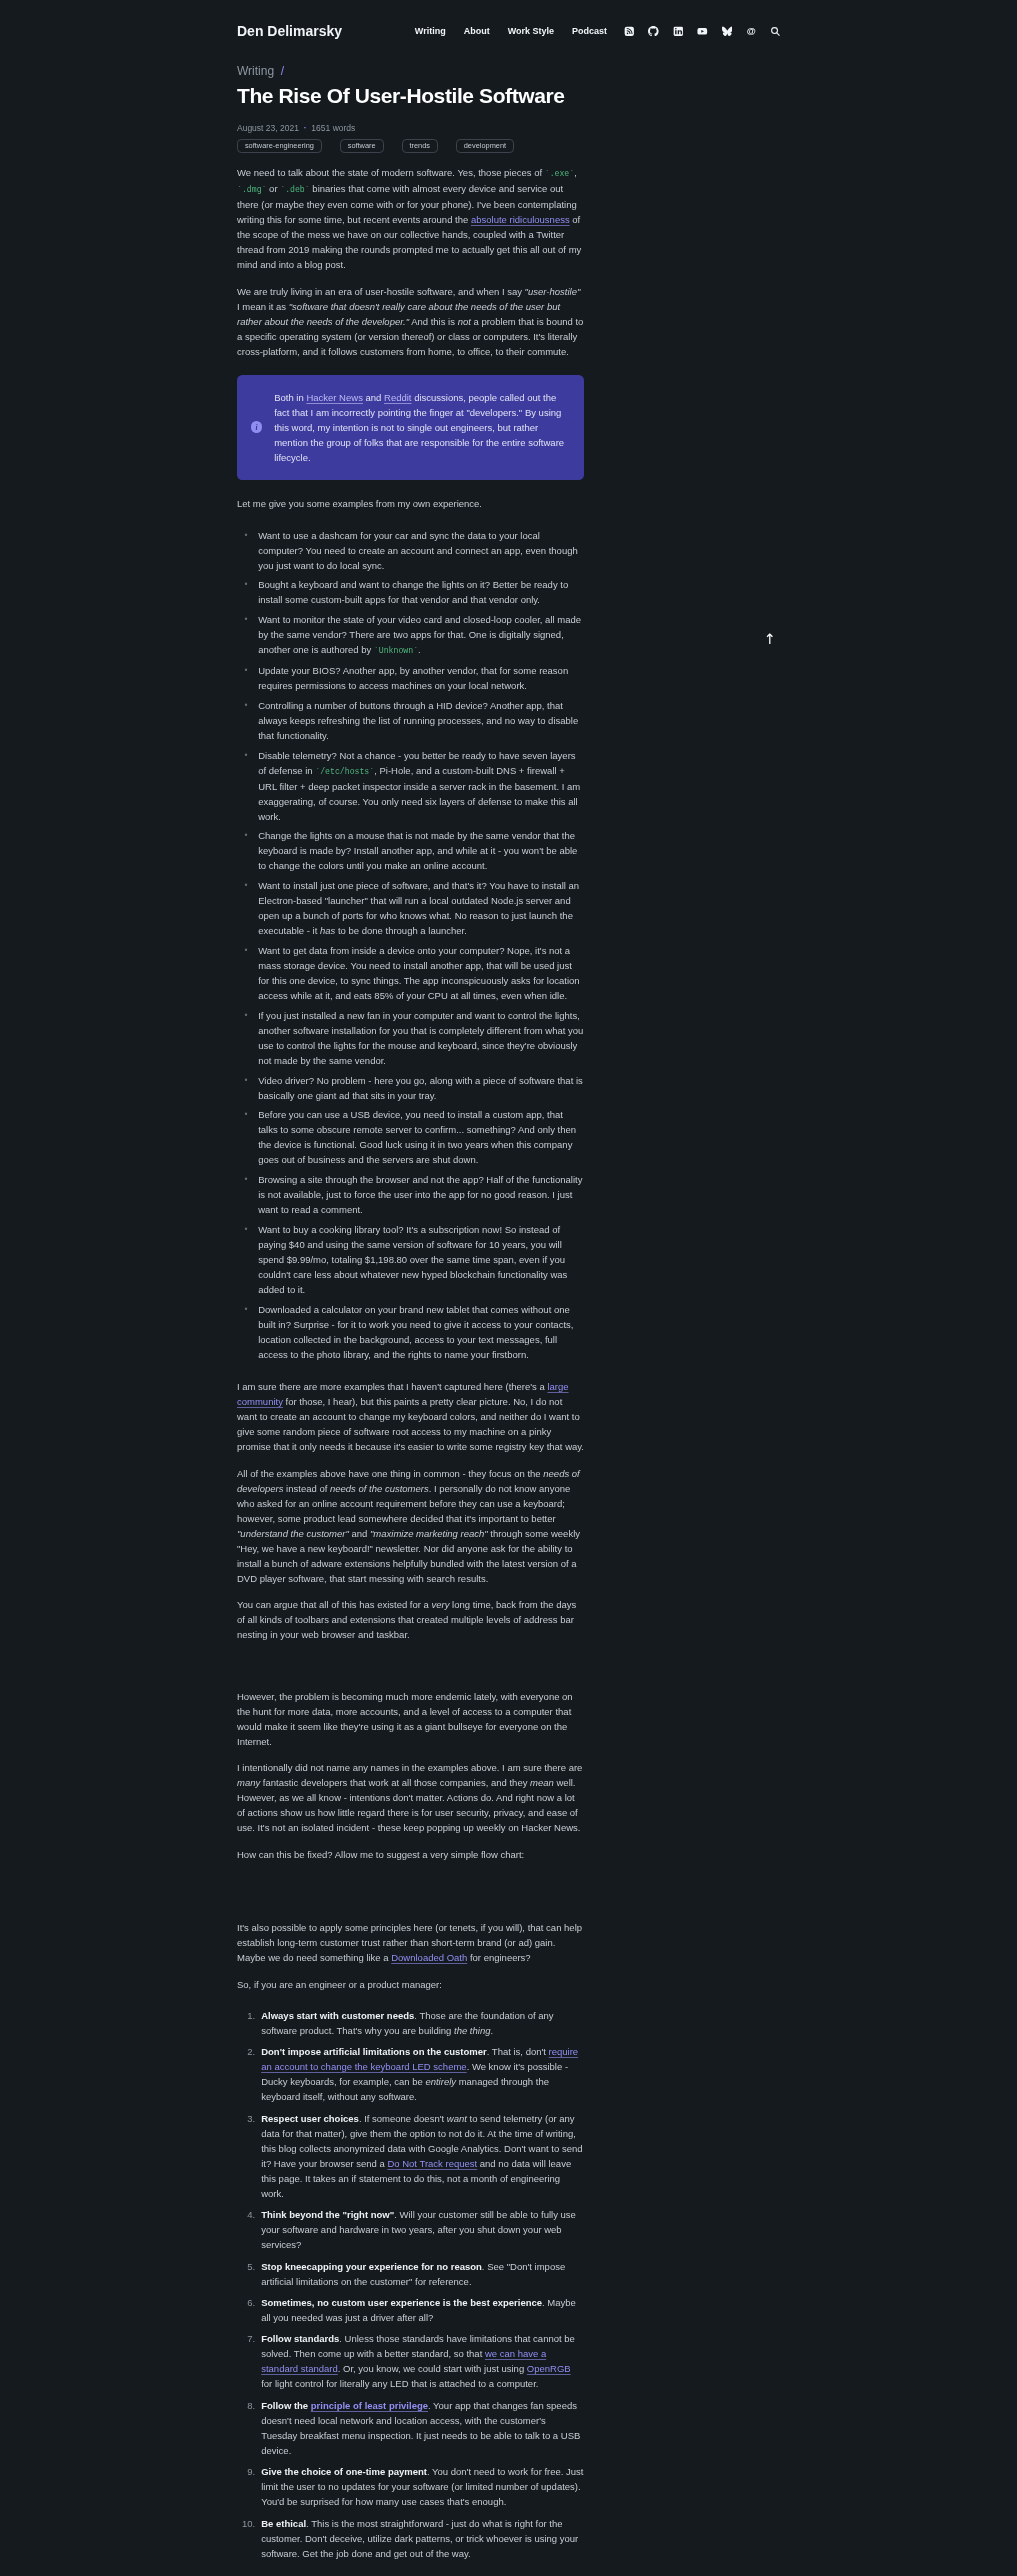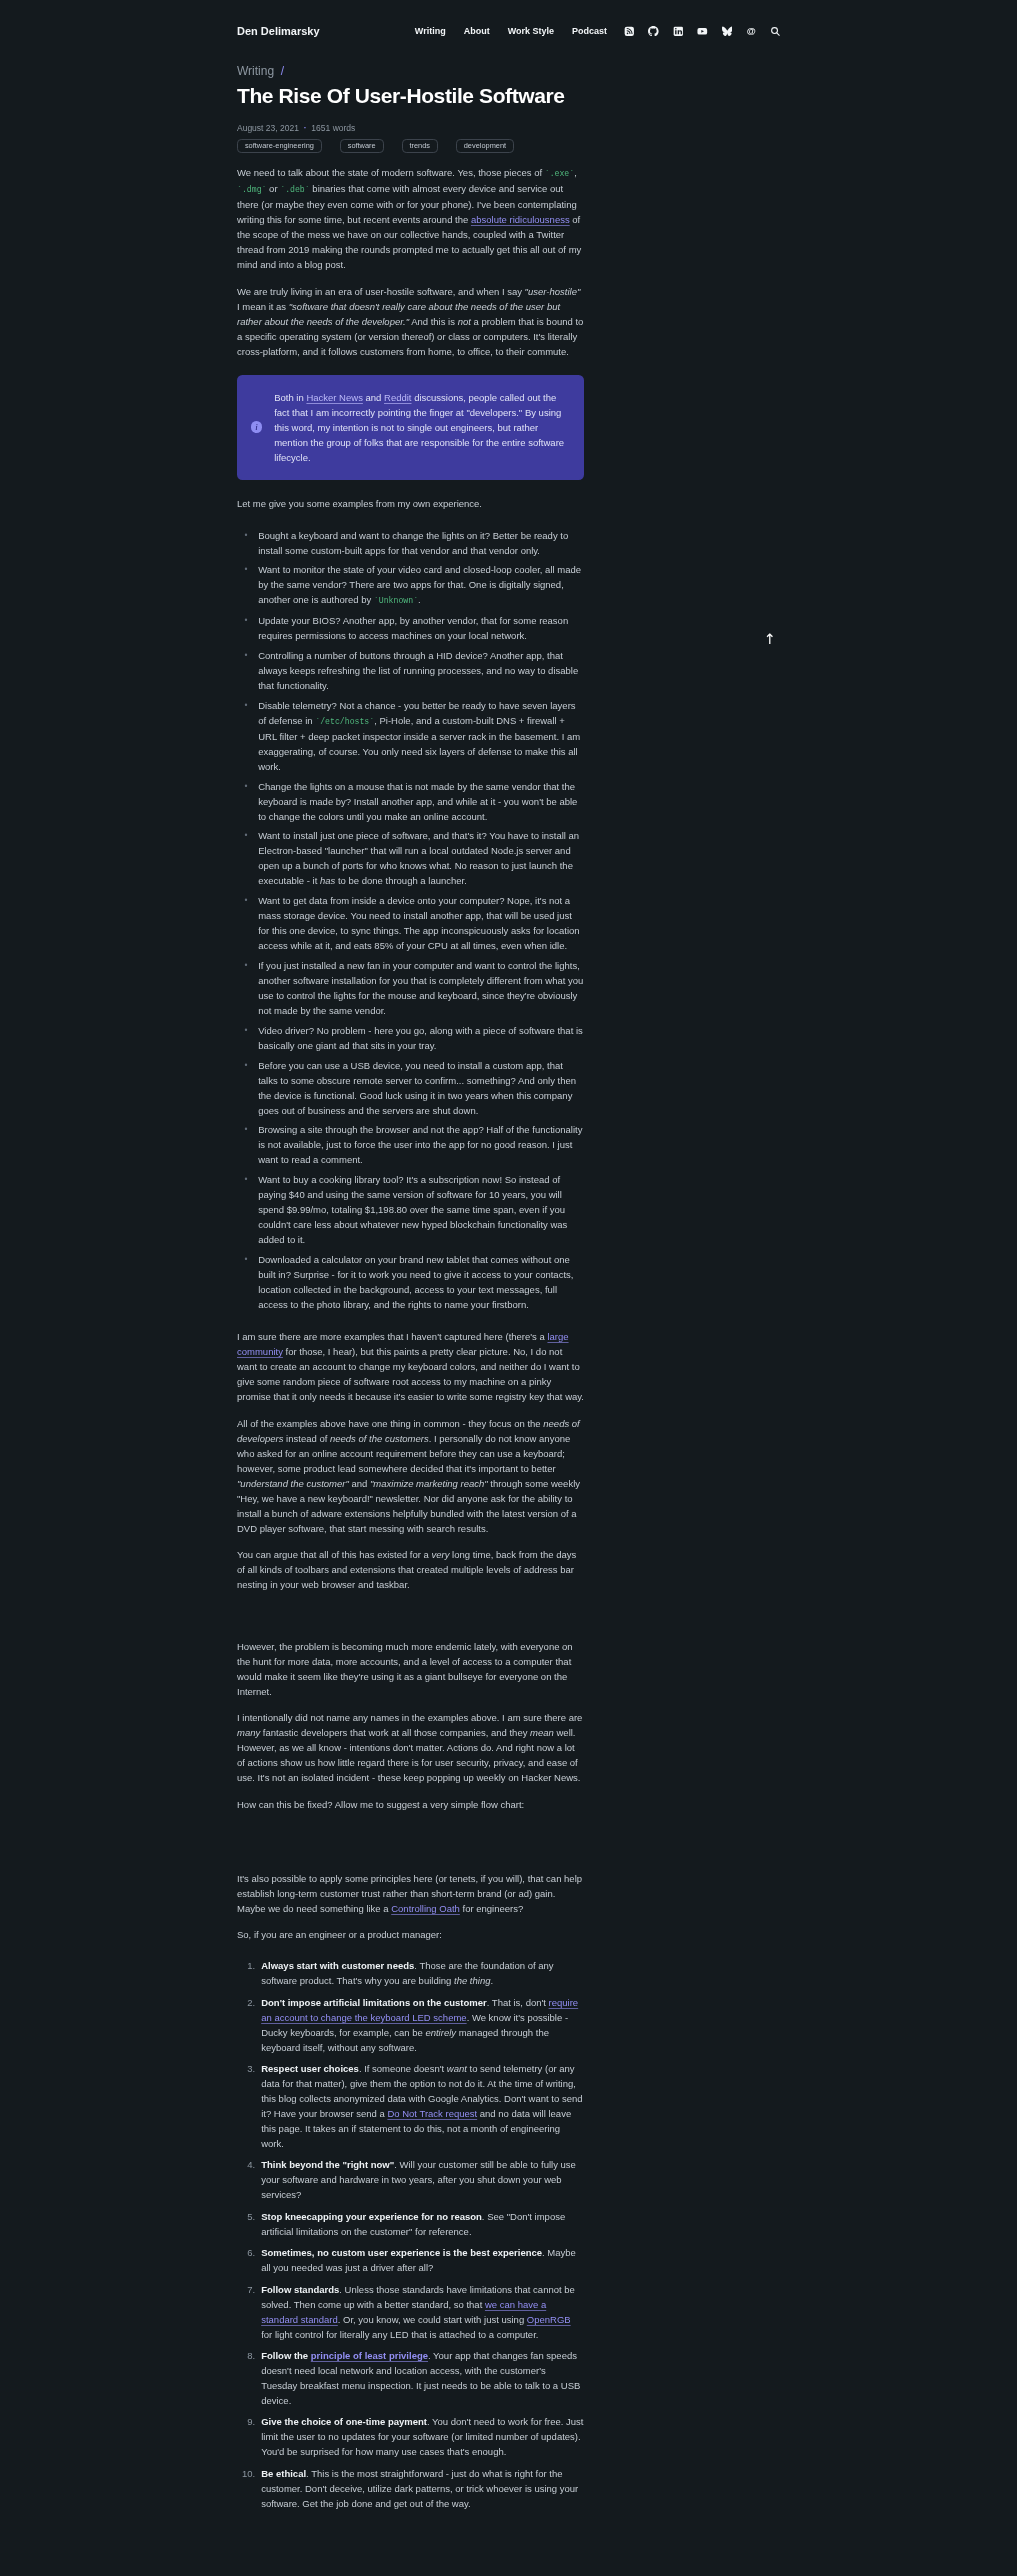--- a/index.html
+++ b/index.html
@@ -6,21 +6,21 @@
   body{
     width:1018px; min-height:2576px; position:relative;
     background:#141a1e; color:#c6cdd4;
     font-family:"Liberation Sans","DejaVu Sans",sans-serif;
     -webkit-font-smoothing:antialiased;
   }
   .page{width:544px;margin:0 auto;padding-top:23px;position:relative;}
 
   
   .site-header{display:flex;align-items:center;height:16px;}
-  .site-name{font-weight:700;font-size:11px;color:#f2f5f7;text-decoration:none;cursor:pointer;}
+  .site-name{font-weight:700;font-size:14px;color:#f2f5f7;text-decoration:none;cursor:pointer;}
   .site-nav{margin-left:auto;display:flex;gap:18px;}
   .site-nav a{font-weight:700;font-size:9px;color:#f2f5f7;text-decoration:none;cursor:pointer;}
   .icon-row{display:flex;gap:13.8px;margin-left:17px;align-items:center;}
   .icon-row a{color:#f2f5f7;display:inline-flex;width:10.6px;height:10.6px;cursor:pointer;}
   .icon-row svg{width:10.6px;height:10.6px;display:block;}
 
   
   .post-head{margin-top:25.4px;}
   .breadcrumb{font-size:12px;color:#8d97a1;}
   .breadcrumb a{color:#8d97a1;text-decoration:none;cursor:pointer;}
@@ -152,20 +152,21 @@
 
   <article id="article-root">
       <p><span>We need to talk about the state of modern software. Yes, those pieces of </span><code>`.exe`</code><span>, </span><code>`.dmg`</code><span> or </span><code>`.deb`</code><span> binaries that come with almost every device and service out there (or maybe they even come with or for your phone). I've been contemplating writing this for some time, but recent events around the </span><a class="lnk">absolute ridiculousness</a><span> of the scope of the mess we have on our collective hands, coupled with a Twitter thread from 2019 making the rounds prompted me to actually get this all out of my mind and into a blog post.</span></p>
       <p><span>We are truly living in an era of user-hostile software, and when I say </span><em>"user-hostile"</em><span> I mean it as </span><em>"software that doesn't really care about the needs of the user but rather about the needs of the developer."</em><span> And this is </span><em>not</em><span> a problem that is bound to a specific operating system (or version thereof) or class or computers. It's literally cross-platform, and it follows customers from home, to office, to their commute.</span></p>
       <div class="callout">
         <span class="cicon">i</span>
         <div><span>Both in </span><a class="lnk">Hacker News</a><span> and </span><a class="lnk">Reddit</a><span> discussions, people called out the fact that I am incorrectly pointing the finger at "developers." By using this word, my intention is not to single out engineers, but rather mention the group of folks that are responsible for the entire software lifecycle.</span></div>
       </div>
       <p><span>Let me give you some examples from my own experience.</span></p>
       <ul>
+        <li><span>Want to use a dashcam for your car and sync the data to your local computer? You need to create an account and connect an app, even though you just want to do local sync.</span></li>
         <li><span>Bought a keyboard and want to change the lights on it? Better be ready to install some custom-built apps for that vendor and that vendor only.</span></li>
         <li><span>Want to monitor the state of your video card and closed-loop cooler, all made by the same vendor? There are two apps for that. One is digitally signed, another one is authored by </span><code>`Unknown`</code><span>.</span></li>
         <li><span>Update your BIOS? Another app, by another vendor, that for some reason requires permissions to access machines on your local network.</span></li>
         <li><span>Controlling a number of buttons through a HID device? Another app, that always keeps refreshing the list of running processes, and no way to disable that functionality.</span></li>
         <li><span>Disable telemetry? Not a chance - you better be ready to have seven layers of defense in </span><code>`/etc/hosts`</code><span>, Pi-Hole, and a custom-built DNS + firewall + URL filter + deep packet inspector inside a server rack in the basement. I am exaggerating, of course. You only need six layers of defense to make this all work.</span></li>
         <li><span>Change the lights on a mouse that is not made by the same vendor that the keyboard is made by? Install another app, and while at it - you won't be able to change the colors until you make an online account.</span></li>
         <li><span>Want to install just one piece of software, and that's it? You have to install an Electron-based "launcher" that will run a local outdated Node.js server and open up a bunch of ports for who knows what. No reason to just launch the executable - it </span><em>has</em><span> to be done through a launcher.</span></li>
         <li><span>Want to get data from inside a device onto your computer? Nope, it's not a mass storage device. You need to install another app, that will be used just for this one device, to sync things. The app inconspicuously asks for location access while at it, and eats 85% of your CPU at all times, even when idle.</span></li>
         <li><span>If you just installed a new fan in your computer and want to control the lights, another software installation for you that is completely different from what you use to control the lights for the mouse and keyboard, since they're obviously not made by the same vendor.</span></li>
         <li><span>Video driver? No problem - here you go, along with a piece of software that is basically one giant ad that sits in your tray.</span></li>
@@ -175,21 +176,21 @@
         <li><span>Downloaded a calculator on your brand new tablet that comes without one built in? Surprise - for it to work you need to give it access to your contacts, location collected in the background, access to your text messages, full access to the photo library, and the rights to name your firstborn.</span></li>
       </ul>
       <p><span>I am sure there are more examples that I haven't captured here (there's a </span><a class="lnk">large community</a><span> for those, I hear), but this paints a pretty clear picture. No, I do not want to create an account to change my keyboard colors, and neither do I want to give some random piece of software root access to my machine on a pinky promise that it only needs it because it's easier to write some registry key that way.</span></p>
       <p><span>All of the examples above have one thing in common - they focus on the </span><em>needs of developers</em><span> instead of </span><em>needs of the customers</em><span>. I personally do not know anyone who asked for an online account requirement before they can use a keyboard; however, some product lead somewhere decided that it's important to better </span><em>"understand the customer"</em><span> and </span><em>"maximize marketing reach"</em><span> through some weekly "Hey, we have a new keyboard!" newsletter. Nor did anyone ask for the ability to install a bunch of adware extensions helpfully bundled with the latest version of a DVD player software, that start messing with search results.</span></p>
       <p><span>You can argue that all of this has existed for a </span><em>very</em><span> long time, back from the days of all kinds of toolbars and extensions that created multiple levels of address bar nesting in your web browser and taskbar.</span></p>
       <div class="section-gap" style="height: 23px;"></div>
       <p><span>However, the problem is becoming much more endemic lately, with everyone on the hunt for more data, more accounts, and a level of access to a computer that would make it seem like they're using it as a giant bullseye for everyone on the Internet.</span></p>
       <p><span>I intentionally did not name any names in the examples above. I am sure there are </span><em>many</em><span> fantastic developers that work at all those companies, and they </span><em>mean</em><span> well. However, as we all know - intentions don't matter. Actions do. And right now a lot of actions show us how little regard there is for user security, privacy, and ease of use. It's not an isolated incident - these keep popping up weekly on Hacker News.</span></p>
       <p><span>How can this be fixed? Allow me to suggest a very simple flow chart:</span></p>
       <div class="section-gap" style="height: 35px;"></div>
-      <p><span>It's also possible to apply some principles here (or tenets, if you will), that can help establish long-term customer trust rather than short-term brand (or ad) gain. Maybe we do need something like a </span><a class="lnk">Controlling Oath</a><span> for engineers?</span></p>
+      <p><span>It's also possible to apply some principles here (or tenets, if you will), that can help establish long-term customer trust rather than short-term brand (or ad) gain. Maybe we do need something like a </span><a class="lnk">Downloaded Oath</a><span> for engineers?</span></p>
       <p><span>So, if you are an engineer or a product manager:</span></p>
       <ol>
         <li><strong>Always start with customer needs</strong><span>. Those are the foundation of any software product. That's why you are building </span><em>the thing</em><span>.</span></li>
         <li><strong>Don't impose artificial limitations on the customer</strong><span>. That is, don't </span><a class="lnk">require an account to change the keyboard LED scheme</a><span>. We know it's possible - Ducky keyboards, for example, can be </span><em>entirely</em><span> managed through the keyboard itself, without any software.</span></li>
         <li><strong>Respect user choices</strong><span>. If someone doesn't </span><em>want</em><span> to send telemetry (or any data for that matter), give them the option to not do it. At the time of writing, this blog collects anonymized data with Google Analytics. Don't want to send it? Have your browser send a </span><a class="lnk">Do Not Track request</a><span> and no data will leave this page. It takes an if statement to do this, not a month of engineering work.</span></li>
         <li><strong>Think beyond the "right now"</strong><span>. Will your customer still be able to fully use your software and hardware in two years, after you shut down your web services?</span></li>
         <li><strong>Stop kneecapping your experience for no reason</strong><span>. See "Don't impose artificial limitations on the customer" for reference.</span></li>
         <li><strong>Sometimes, no custom user experience is the best experience</strong><span>. Maybe all you needed was just a driver after all?</span></li>
         <li><strong>Follow standards</strong><span>. Unless those standards have limitations that cannot be solved. Then come up with a better standard, so that </span><a class="lnk">we can have a standard standard</a><span>. Or, you know, we could start with just using </span><a class="lnk">OpenRGB</a><span> for light control for literally any LED that is attached to a computer.</span></li>
         <li><strong>Follow the </strong><a class="lnk b">principle of least privilege</a><span>. Your app that changes fan speeds doesn't need local network and location access, with the customer's Tuesday breakfast menu inspection. It just needs to be able to talk to a USB device.</span></li>

